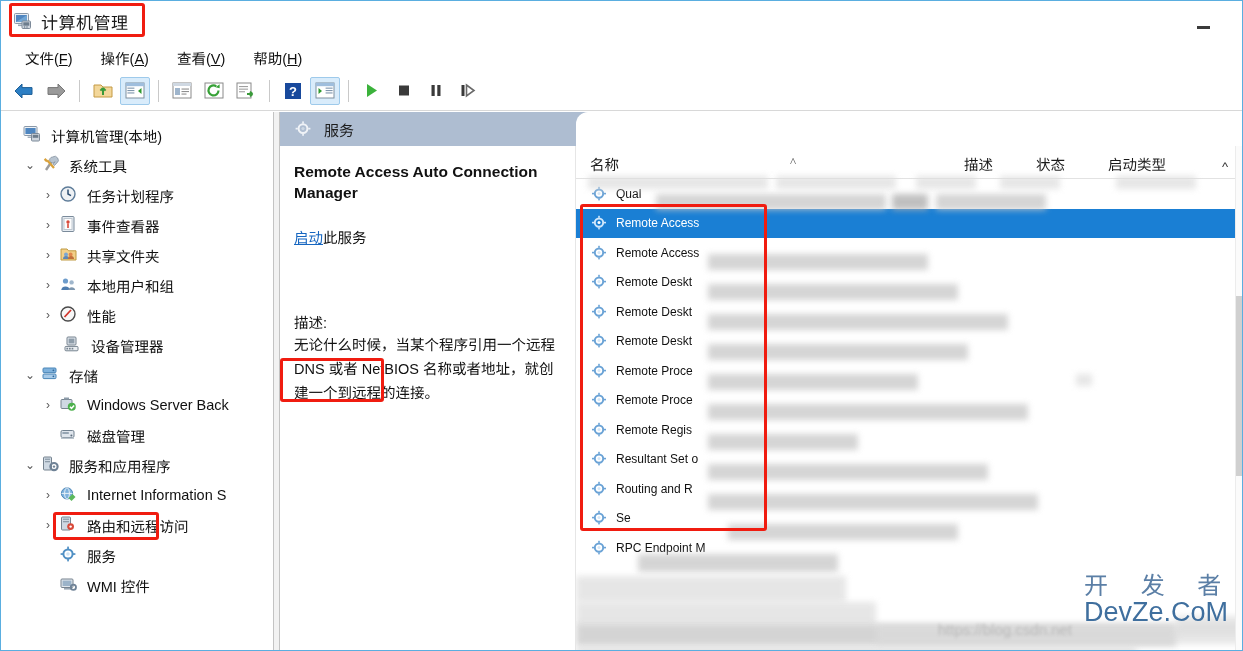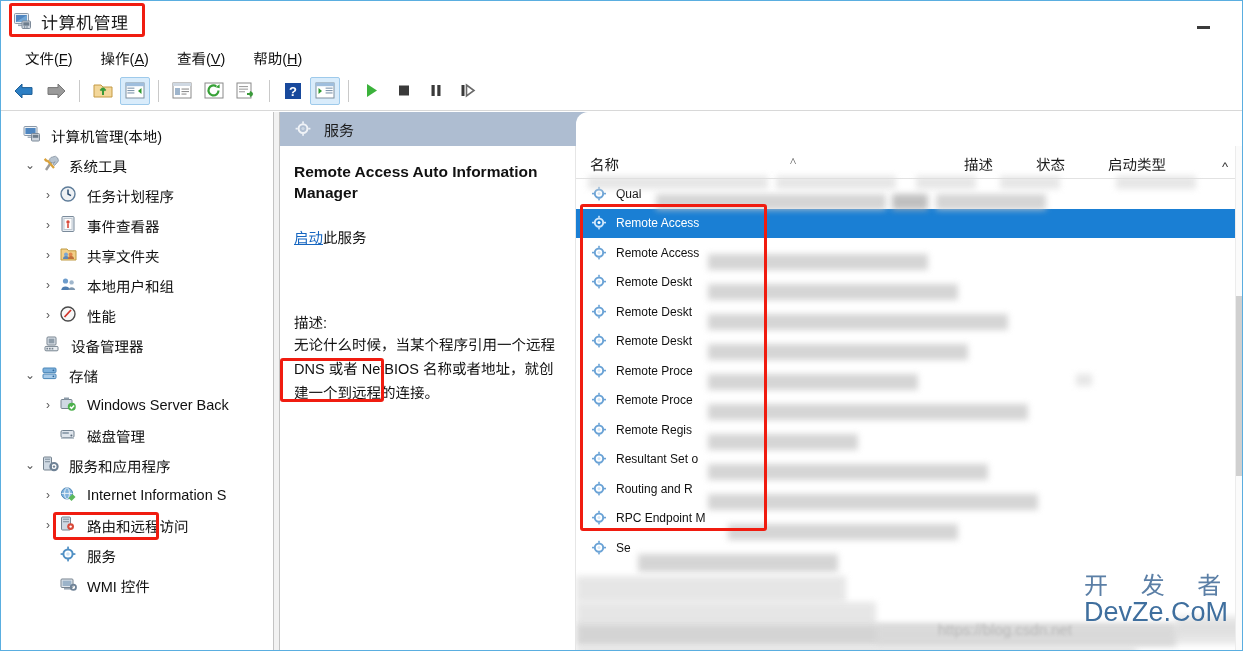--- a/index.html
+++ b/index.html
@@ -644,21 +644,21 @@
         <span class="twist">›</span>
         <span class="ticon">
           <svg width="20" height="18" viewBox="0 0 20 18">
             <circle cx="9" cy="9" r="7" fill="#f7f7f7" stroke="#4a4a4a" stroke-width="1.4"></circle>
             <path d="M5.5 12 L12 5" stroke="#d1332a" stroke-width="1.8"></path>
           </svg>
         </span>
         <span class="tlabel">性能</span>
       </div>
 
-      <div class="tnode" style="padding-left:20px">
+      <div class="tnode" style="padding-left:40px">
         <span class="twist"></span>
         <span class="ticon">
           <svg width="20" height="18" viewBox="0 0 20 18">
             <rect x="4" y="2" width="9" height="8" rx="1" fill="#dfe5ec" stroke="#76838f"></rect>
             <rect x="5.6" y="3.6" width="5.8" height="4.8" fill="#8e9daa"></rect>
             <rect x="2" y="11.4" width="13" height="4.4" rx="1" fill="#e9edf1" stroke="#76838f"></rect>
             <rect x="3.4" y="12.8" width="1.7" height="1.7" fill="#76838f"></rect>
             <rect x="6" y="12.8" width="1.7" height="1.7" fill="#76838f"></rect>
             <rect x="8.6" y="12.8" width="1.7" height="1.7" fill="#76838f"></rect>
           </svg>
@@ -796,21 +796,21 @@
               <rect x="1.6" y="7.8" width="2.2" height="1.7"></rect>
               <rect x="14.2" y="7.8" width="2.2" height="1.7"></rect>
             </g>
           </svg>
         </span>
         <span class="h-title">服务</span>
       </div>
       <div class="svc-header-notch"></div>
 
       <div class="details">
-        <div class="det-title">Remote Access Auto Information Manager</div>
+        <div class="det-title">Remote Access Auto Connection Manager</div>
 
         <div class="det-action">
           <span class="lnk">启动</span><span>此服务</span>
         </div>
 
         <div class="det-desc-label">描述:</div>
         <div class="det-desc-body">无论什么时候，当某个程序引用一个远程 DNS 或者 NetBIOS 名称或者地址，就创建一个到远程的连接。</div>
 
         <div class="action-annot"></div>
       </div>
@@ -1011,37 +1011,37 @@
                   <circle cx="9" cy="8.6" r="4.2" fill="none" stroke="#6ba3d6" stroke-width="2"></circle>
                   <circle cx="9" cy="8.6" r="1.5" fill="#d5e7f6"></circle>
                   <g fill="#6ba3d6">
                     <rect x="8.2" y="1.8" width="1.6" height="2"></rect>
                     <rect x="8.2" y="13.4" width="1.6" height="2"></rect>
                     <rect x="2" y="7.8" width="2" height="1.6"></rect>
                     <rect x="14" y="7.8" width="2" height="1.6"></rect>
                   </g>
                 </svg>
             </span>
-            <span class="rname">RPC Endpoint M</span>
+            <span class="rname">Se</span>
           </div>
 
           <div class="row">
             <span class="gear">
               <svg width="20" height="18" viewBox="0 0 20 18">
                   <circle cx="9" cy="8.6" r="4.2" fill="none" stroke="#6ba3d6" stroke-width="2"></circle>
                   <circle cx="9" cy="8.6" r="1.5" fill="#d5e7f6"></circle>
                   <g fill="#6ba3d6">
                     <rect x="8.2" y="1.8" width="1.6" height="2"></rect>
                     <rect x="8.2" y="13.4" width="1.6" height="2"></rect>
                     <rect x="2" y="7.8" width="2" height="1.6"></rect>
                     <rect x="14" y="7.8" width="2" height="1.6"></rect>
                   </g>
                 </svg>
             </span>
-            <span class="rname">Se</span>
+            <span class="rname">RPC Endpoint M</span>
           </div>
         </div>
 
         <div class="mask-layer">
 
           <div class="blur light" style="left:12px;  top:30px; width:180px; height:13px;"></div>
           <div class="blur light" style="left:200px; top:30px; width:120px; height:13px;"></div>
           <div class="blur light" style="left:340px; top:30px; width:60px;  height:13px;"></div>
           <div class="blur light" style="left:424px; top:30px; width:60px;  height:13px;"></div>
           <div class="blur light" style="left:540px; top:30px; width:80px;  height:13px;"></div>

